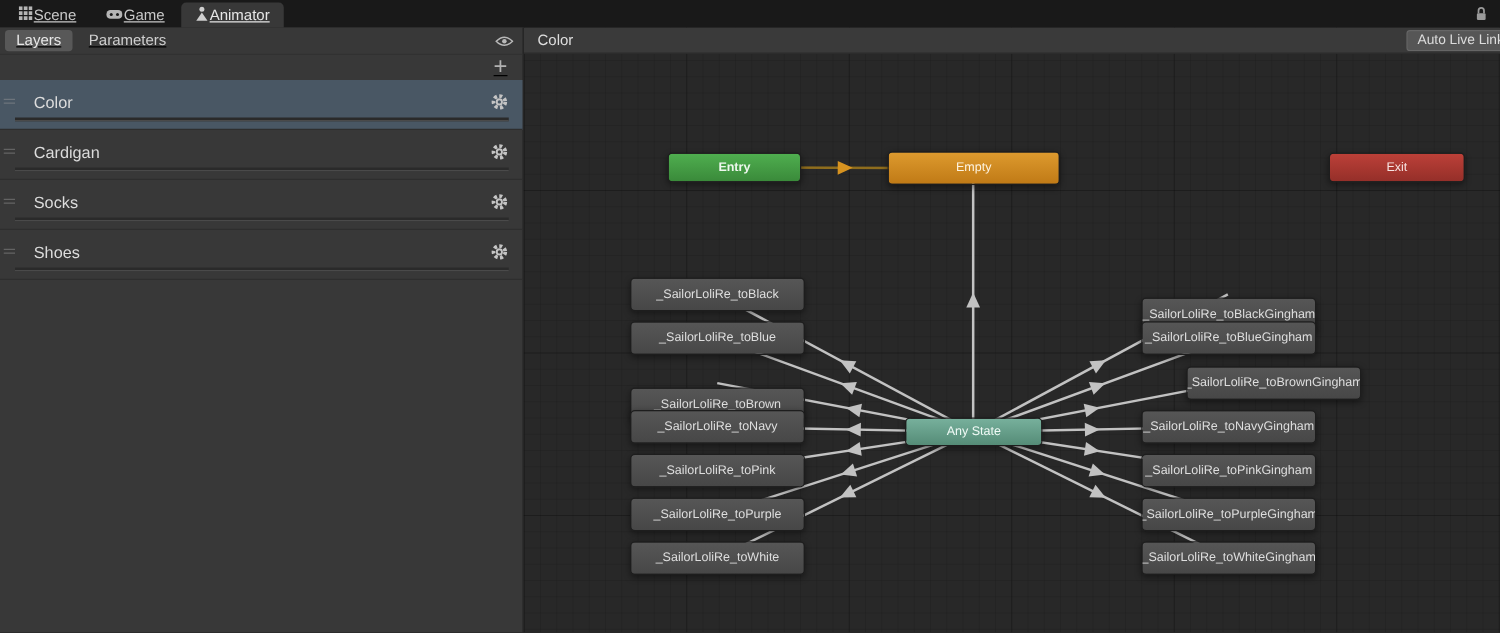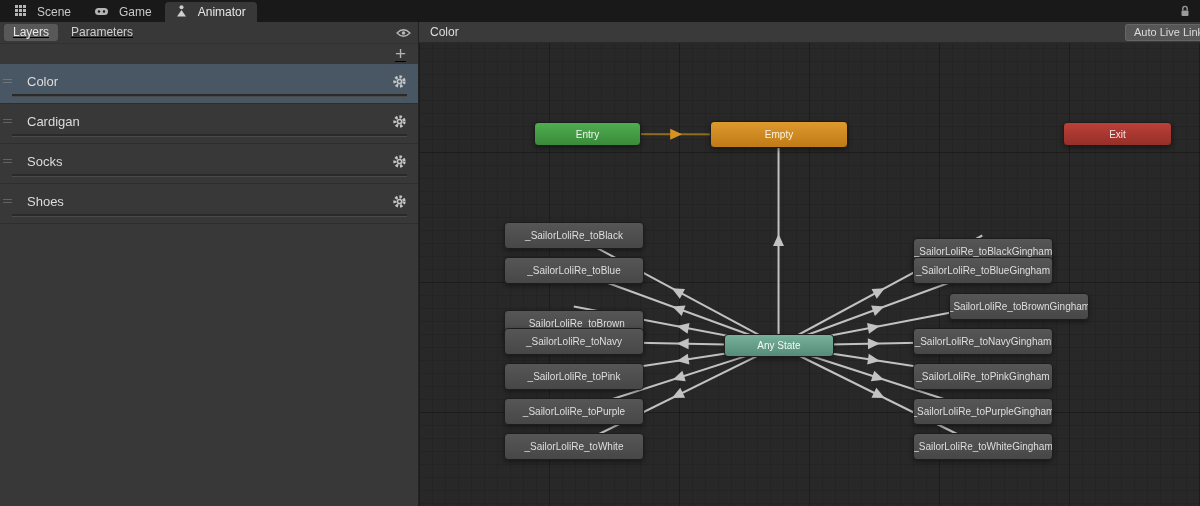--- a/index.html
+++ b/index.html
@@ -3,22 +3,22 @@
 <meta charset="utf-8">
 <style>
   html,body{margin:0;padding:0;width:1200px;height:506px;overflow:hidden;
     background:#282828;font-family:"Liberation Sans","DejaVu Sans",sans-serif;
     -webkit-font-smoothing:antialiased;}
   .window{position:relative;width:1200px;height:506px;}
 
   
   .topbar{position:absolute;top:0;left:0;right:0;height:22px;background:#191919;
     display:flex;align-items:flex-end;}
-  .wtab{height:20px;display:flex;align-items:center;gap:11px;padding:0 11px;
-    font-size:12px;color:#c9c9c9;border-radius:4px 4px 0 0;margin-left:2px;cursor:default;}
+  .wtab{height:20px;display:flex;align-items:center;gap:1px;padding:0 11px;
+    font-size:12px;color:#c9c9c9;border-radius:4px 4px 0 0;margin-left:2px;cursor:default;text-decoration:underline;}
   .wtab:first-child{margin-left:4px;}
   .wtab.active{background:#383838;color:#e6e6e6;}
   .corner-icon{margin-left:auto;margin-right:8px;display:flex;align-items:center;height:22px;}
 
   
   .main{position:absolute;top:22px;left:0;right:0;bottom:0;display:flex;}
 
   
   .left-panel{width:418px;min-width:418px;background:#383838;position:relative;
     border-right:1px solid #222;text-decoration:underline;}
@@ -226,21 +226,21 @@
           <line x1="360" y1="323.5" x2="564" y2="319.5" stroke="#c2c2c2" stroke-width="2"></line>
           <path d="M-5,-5.5 L7,0 L-5,5.5 Z" fill="#c2c2c2" transform="translate(454.5,321.6470588235294) rotate(-1.123302714075429)"></path>
           <line x1="360" y1="323.5" x2="564" y2="354.5" stroke="#c2c2c2" stroke-width="2"></line>
           <path d="M-5,-5.5 L7,0 L-5,5.5 Z" fill="#c2c2c2" transform="translate(454.5,337.8602941176471) rotate(8.640606413823958)"></path>
           <line x1="360" y1="323.5" x2="564" y2="389.5" stroke="#c2c2c2" stroke-width="2"></line>
           <path d="M-5,-5.5 L7,0 L-5,5.5 Z" fill="#c2c2c2" transform="translate(458.9090909090909,355.5) rotate(17.927919762007235)"></path>
           <line x1="360" y1="323.5" x2="564" y2="424.5" stroke="#c2c2c2" stroke-width="2"></line>
           <path d="M-5,-5.5 L7,0 L-5,5.5 Z" fill="#c2c2c2" transform="translate(459.98019801980195,373) rotate(26.339921571384227)"></path>
         </svg>
       <div id="nodes">
-  <div class="gnode type-entry" style="left: 115px; top: 100px; width: 107px; height: 24px;">
+  <div class="gnode type-entry" style="left: 115px; top: 100px; width: 107px; height: 24px; font-weight: bold;">
     <span class="gnode-label">Entry</span>
   </div>
 
   <div class="gnode type-default" style="left: 291px; top: 99px; width: 138px; height: 27px;">
     <span class="gnode-label">Empty</span>
   </div>
 
   <div class="gnode type-exit" style="left: 644px; top: 100px; width: 109px; height: 24px;">
     <span class="gnode-label">Exit</span>
   </div>

